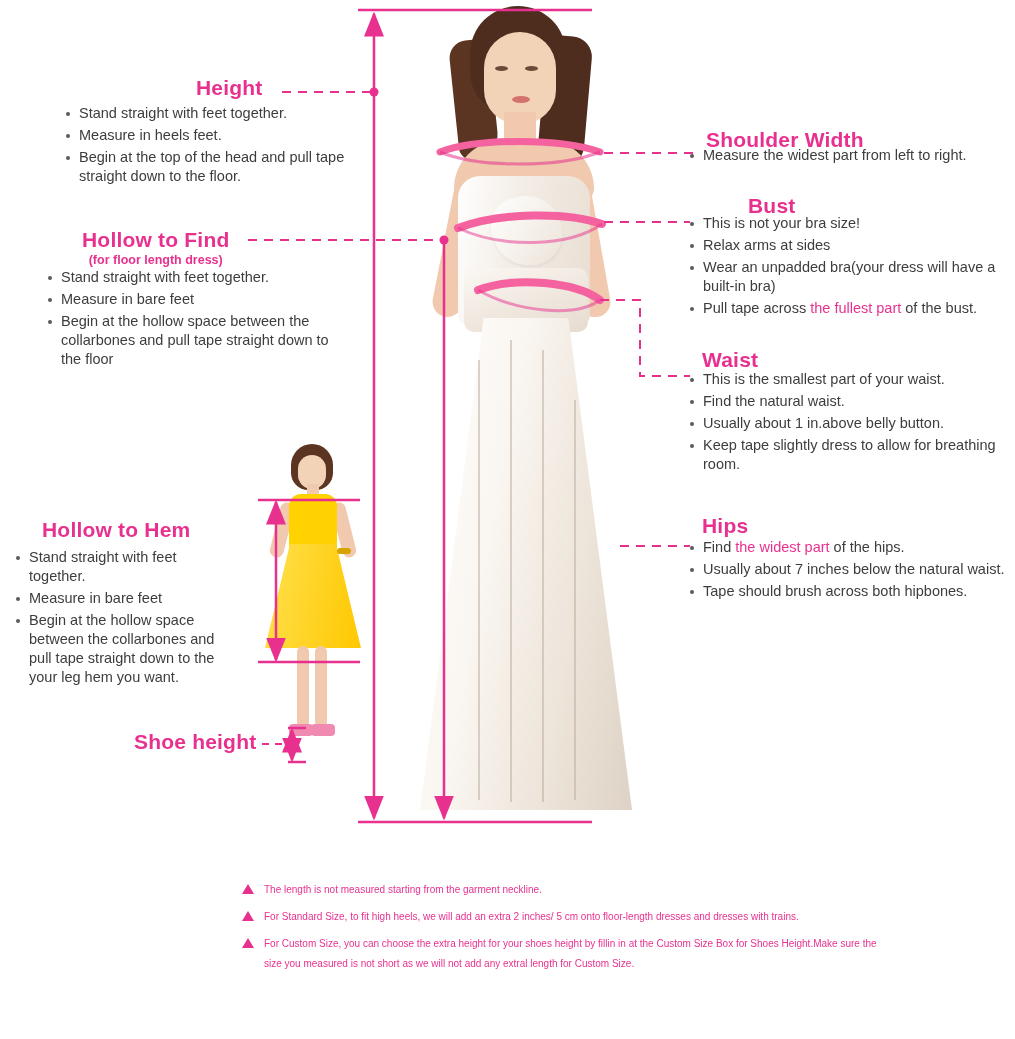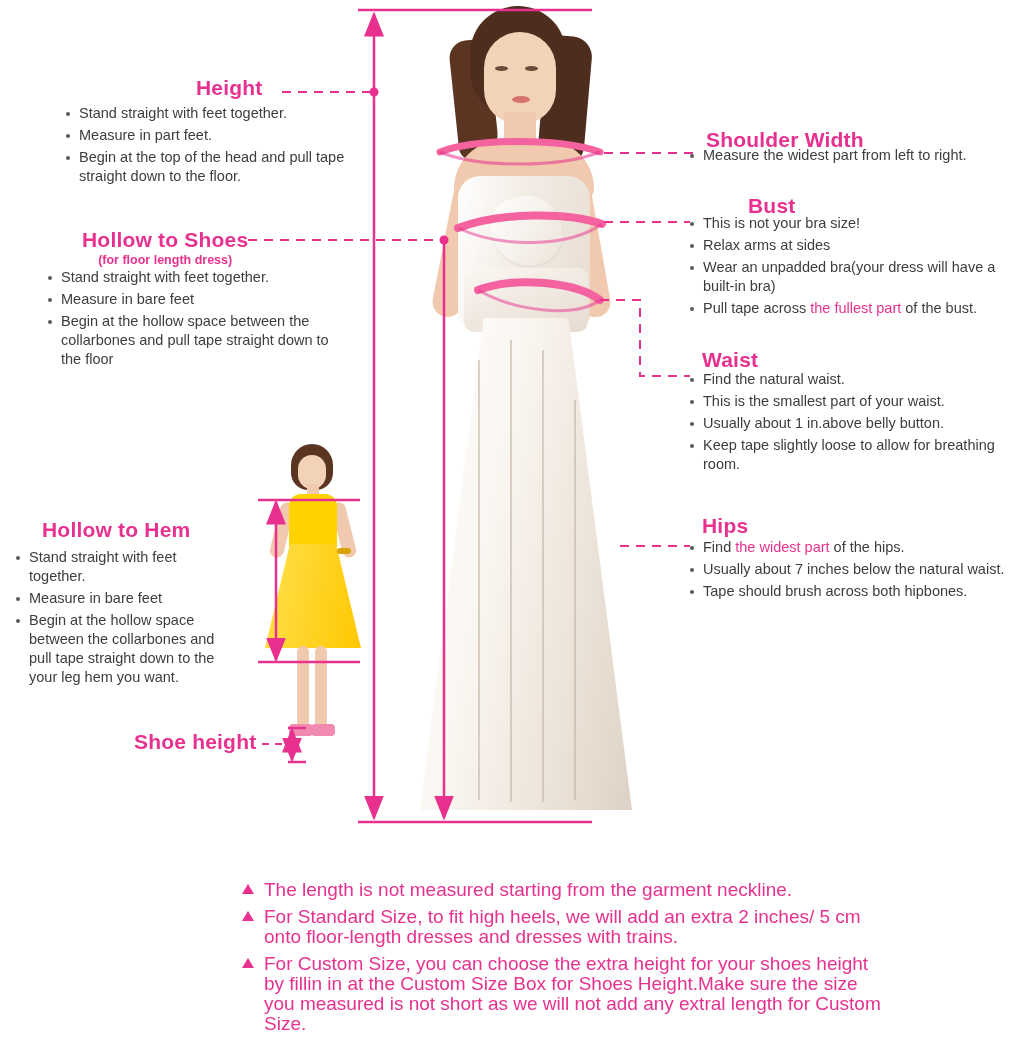--- a/index.html
+++ b/index.html
@@ -74,21 +74,21 @@
   .s-skirt{position:absolute;left:20px;top:104px;width:96px;height:104px;
     background:linear-gradient(100deg,#ffe04d,#ffc800);
     clip-path:polygon(26% 0%, 74% 0%, 100% 100%, 0% 100%);}
   .s-legL{position:absolute;left:52px;top:206px;width:12px;height:82px;background:#f0c9ae;border-radius:6px;}
   .s-legR{position:absolute;left:70px;top:206px;width:12px;height:82px;background:#f0c9ae;border-radius:6px;}
   .s-shoeL{position:absolute;left:44px;top:284px;width:24px;height:12px;background:#f08ab0;border-radius:4px;}
   .s-shoeR{position:absolute;left:66px;top:284px;width:24px;height:12px;background:#f08ab0;border-radius:4px;}
   .s-bracelet{position:absolute;left:92px;top:108px;width:14px;height:6px;background:#d8a200;border-radius:3px;}
 
   
-  .note{position:relative;padding-left:22px;font-size:19px;line-height:20px;color:#e8318f;margin-bottom:7px;}
+  .note{position:relative;padding-left:22px;font-size:10px;line-height:20px;color:#e8318f;margin-bottom:7px;}
   .note .tri{position:absolute;left:0;top:4px;width:0;height:0;
     border-left:6px solid transparent;border-right:6px solid transparent;border-bottom:10px solid #e8318f;}
 </style>
 </head>
 <body>
 
 <div class="stage">
 
   <div class="model">
     <div class="m-hair2"></div>
@@ -173,26 +173,26 @@
     <line x1="288" y1="762" x2="306" y2="762" stroke="#e8318f" stroke-width="2.5"></line>
     <line x1="292" y1="730" x2="292" y2="760" stroke="#e8318f" stroke-width="2.5" marker-start="url(#ah2)" marker-end="url(#ah)"></line>
     <line x1="262" y1="744" x2="286" y2="744" stroke="#e8318f" stroke-width="2" stroke-dasharray="7 6"></line>
   </svg>
 
   <div class="abs" style="left:196px;top:76px;">
     <span class="heading">Height</span>
   </div>
   <ul class="bullets abs" style="left:64px;top:104px;width:290px;">
     <li>Stand straight with feet together.</li>
-    <li>Measure in part feet.</li>
+    <li>Measure in heels feet.</li>
     <li>Begin at the top of the head and pull tape straight down to the floor.</li>
   </ul>
 
   <div class="abs" style="left:82px;top:228px;">
-    <div class="heading">Hollow to Shoes</div>
+    <div class="heading">Hollow to Find</div>
     <div class="subheading" style="text-align:center;margin-top:1px;">(for floor length dress)</div>
   </div>
   <ul class="bullets abs" style="left:46px;top:268px;width:290px;">
     <li>Stand straight with feet together.</li>
     <li>Measure in bare feet</li>
     <li>Begin at the hollow space between the collarbones and pull tape straight down to the floor</li>
   </ul>
 
   <div class="abs" style="left:42px;top:518px;">
     <span class="heading">Hollow to Hem</span>
@@ -221,24 +221,24 @@
     <li>This is not your bra size!</li>
     <li>Relax arms at sides</li>
     <li>Wear an unpadded bra(your dress will have a built-in bra)</li>
     <li><span>Pull tape across </span><span class="pinkword">the fullest part</span><span> of the bust.</span></li>
   </ul>
 
   <div class="abs" style="left:702px;top:348px;">
     <span class="heading">Waist</span>
   </div>
   <ul class="bullets abs" style="left:688px;top:370px;width:322px;">
+    <li>This is the smallest part of your waist.</li>
     <li>Find the natural waist.</li>
-    <li>This is the smallest part of your waist.</li>
     <li>Usually about 1 in.above belly button.</li>
-    <li>Keep tape slightly loose to allow for breathing room.</li>
+    <li>Keep tape slightly dress to allow for breathing room.</li>
   </ul>
 
   <div class="abs" style="left:702px;top:514px;">
     <span class="heading">Hips</span>
   </div>
   <ul class="bullets abs" style="left:688px;top:538px;width:322px;">
     <li><span>Find </span><span class="pinkword">the widest part</span><span> of the hips.</span></li>
     <li>Usually about 7 inches below the natural waist.</li>
     <li>Tape should brush across both hipbones.</li>
   </ul>

